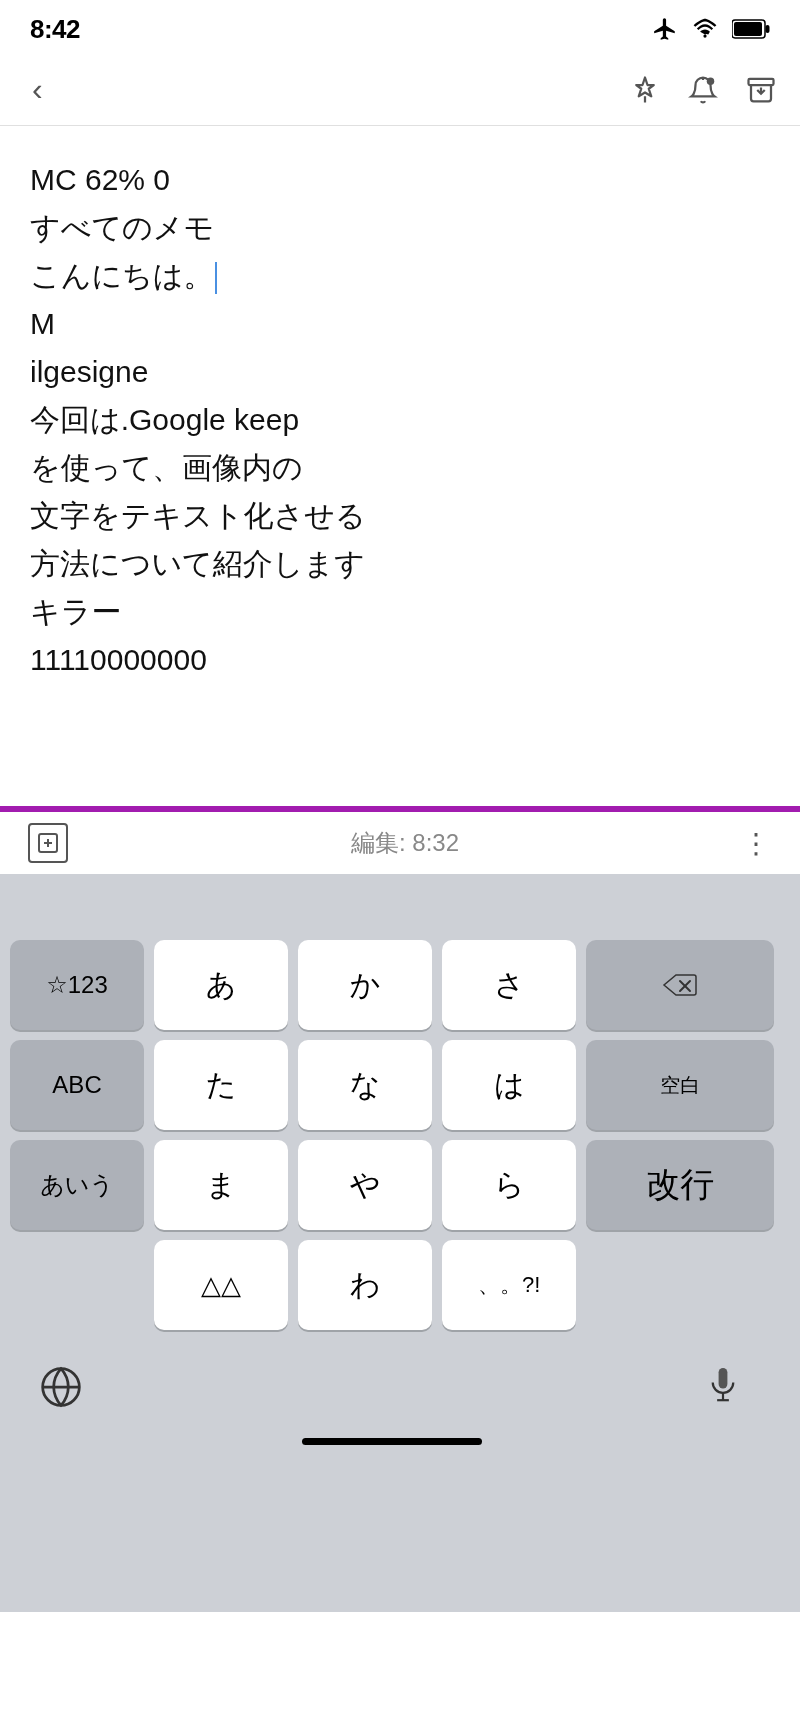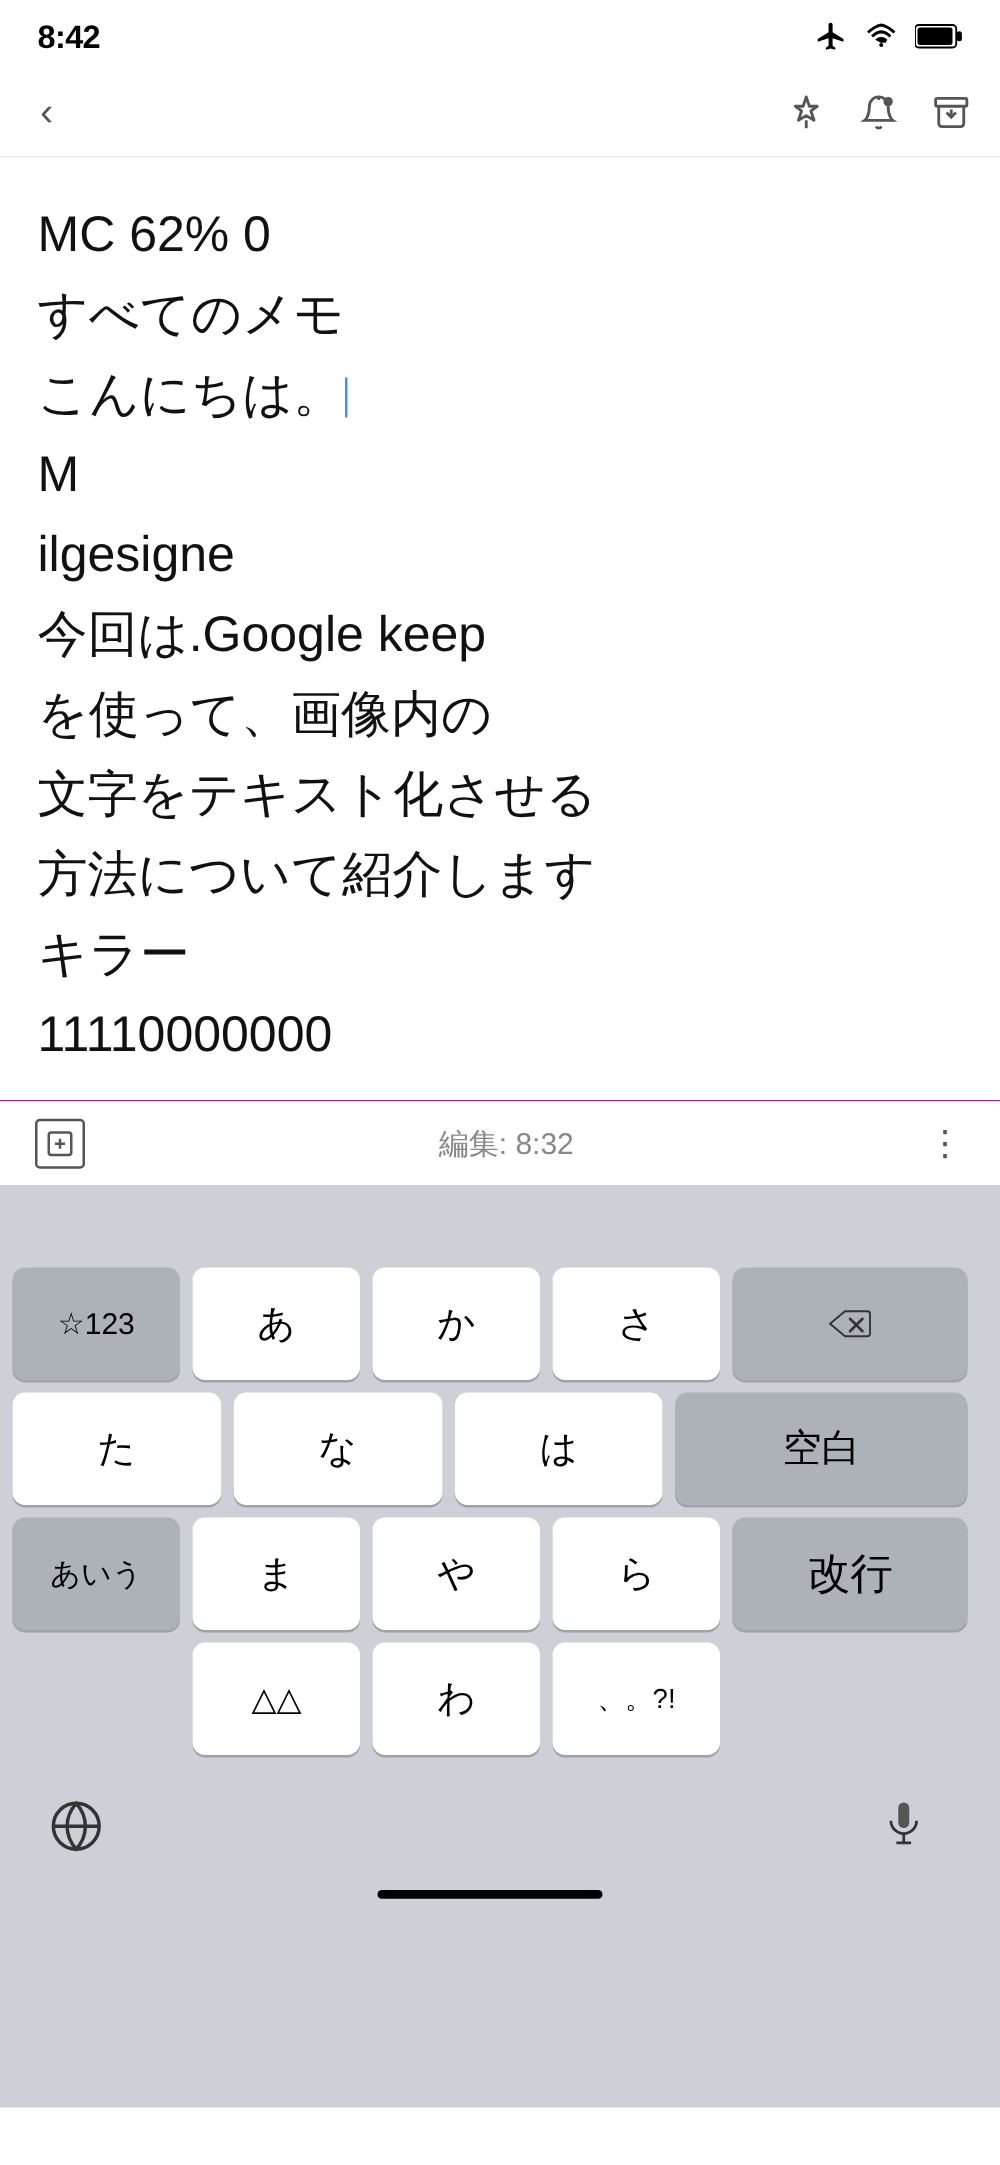--- a/index.html
+++ b/index.html
@@ -67,21 +67,21 @@
 
     
     .note-content {
       padding: 30px 30px 20px 30px;
       flex: 1;
       min-height: 680px;
       background: #ffffff;
     }
 
     .note-text {
-      font-size: 40px;
+      font-size: 30px;
       line-height: 1.6;
       color: #111;
       white-space: pre-wrap;
     }
 
     .cursor-line {
       display: inline-block;
       width: 2px;
       height: 32px;
       background: #4a90e2;
@@ -89,21 +89,21 @@
       margin-left: 1px;
     }
 
     
     .bottom-bar {
       display: flex;
       justify-content: space-between;
       align-items: center;
       padding: 16px 28px;
       background: #ffffff;
-      border-top: 1px solid #a21caf;
+      border-top: 6px solid #a21caf;
       height: 68px;
     }
 
     .bottom-add {
       font-size: 28px;
       color: #555;
       cursor: pointer;
       border: 2px solid #555;
       width: 40px;
       height: 40px;
@@ -169,21 +169,21 @@
 
     .key.dark {
       background: #adb1b8;
       color: #000;
       font-size: 24px;
     }
 
     .key.wide-dark {
       background: #adb1b8;
       color: #000;
-      font-size: 31px;
+      font-size: 20px;
       flex: 1.4;
     }
 
     .key.backspace {
       background: #adb1b8;
       flex: 1.4;
     }
 
     .key.newline {
       background: #adb1b8;
@@ -328,20 +328,21 @@
       <div class="key backspace">
         <svg width="36" height="28" viewBox="0 0 36 28" fill="none">
           <path d="M14 4H32C33.1 4 34 4.9 34 6V22C34 23.1 33.1 24 32 24H14L2 14Z" stroke="#333" stroke-width="1.5" fill="#adb1b8"></path>
           <line x1="18" y1="10" x2="28" y2="20" stroke="#333" stroke-width="2" stroke-linecap="round"></line>
           <line x1="28" y1="10" x2="18" y2="20" stroke="#333" stroke-width="2" stroke-linecap="round"></line>
         </svg>
       </div>
     </div>
 
     <div class="key-row">
+      <div class="key dark">ABC</div>
       <div class="key">た</div>
       <div class="key">な</div>
       <div class="key">は</div>
       <div class="key wide-dark">空白</div>
     </div>
 
     <div class="key-row">
       <div class="key dark" style="font-size:24px;">あいう</div>
       <div class="key">ま</div>
       <div class="key">や</div>

